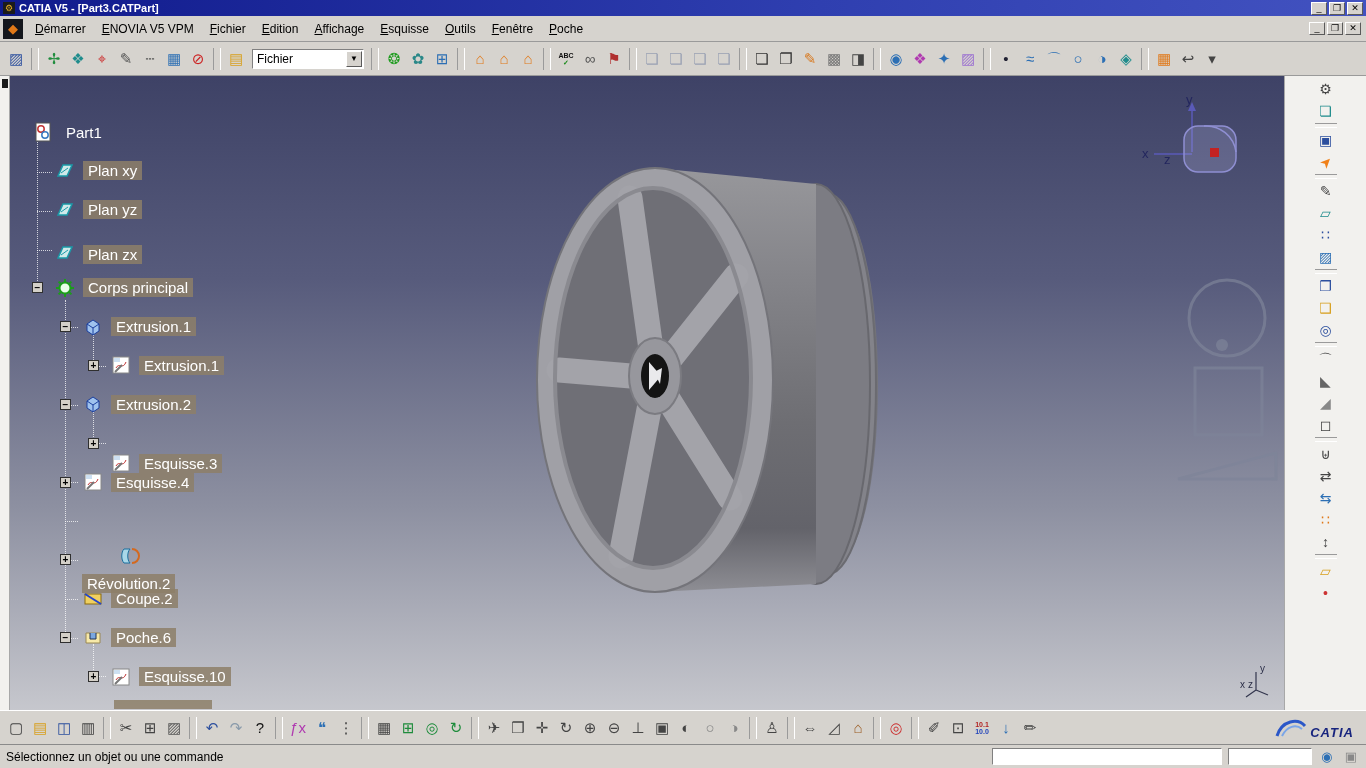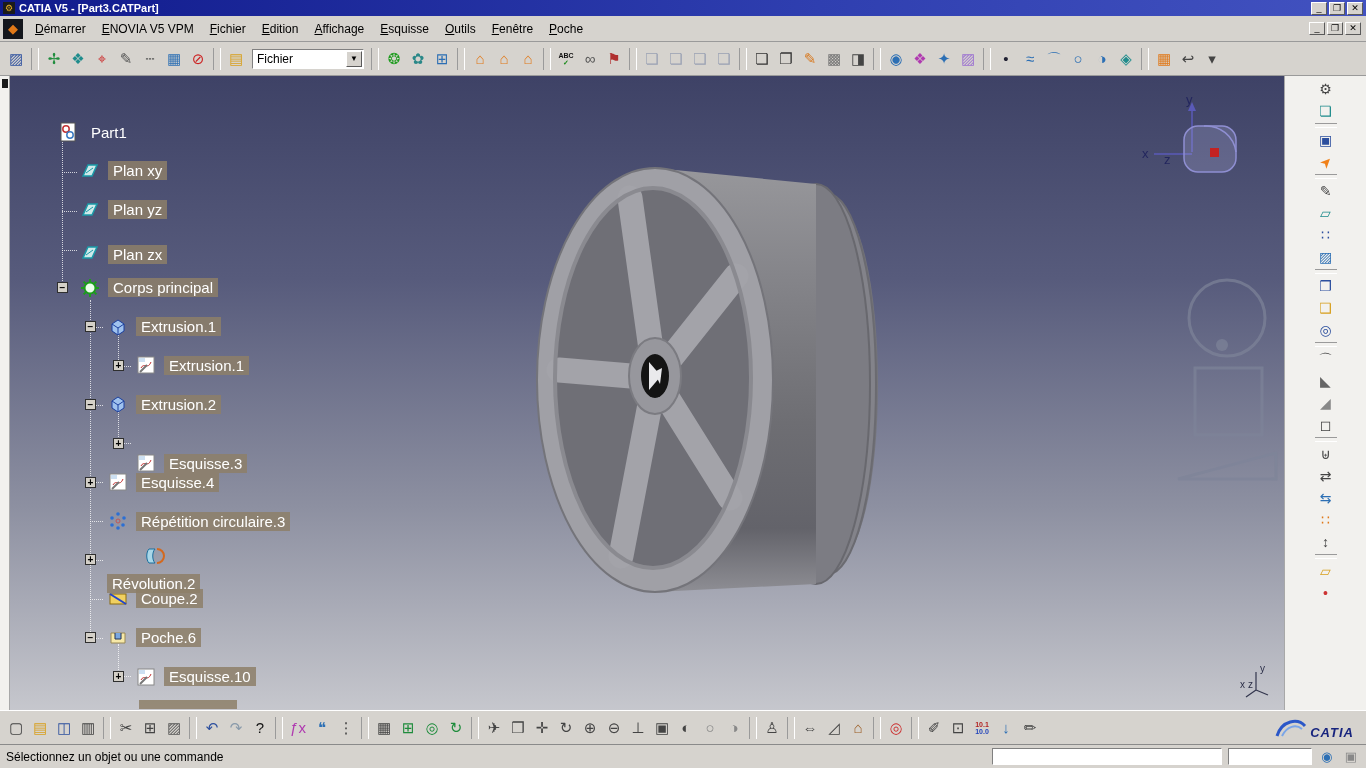--- a/index.html
+++ b/index.html
@@ -39,21 +39,21 @@
   .left-strip { position:absolute; left:0; top:0; width:10px; height:634px; background:#f2f1ee; border-right:1px solid #a8a8a8; }
   .dock-handle { position:absolute; left:2px; top:3px; width:6px; height:9px; background:#1a1a1a; }
   .viewport { position:absolute; left:10px; top:0; width:1274px; height:634px;
     background:linear-gradient(#3e4266 0%, #575b7c 32%, #8d90a1 68%, #c6c7cd 100%); }
   .right-dock { position:absolute; right:0; top:0; width:82px; height:634px; background:#f2f1ee; border-left:1px solid #a8a8a8;
     display:flex; flex-direction:column; align-items:center; padding-top:2px; }
   .right-dock .tb-icon { width:24px; height:22px; font-size:14px; }
   .tb-vsep { width:22px; height:5px; margin:1px 0; border-top:1px solid #9a9a9a; border-bottom:1px solid #ffffff; flex:0 0 auto; }
 
   
-  .tree { position:absolute; left:0; top:0; width:430px; height:634px; color:#fff; font-size:15px;margin-left:25px; }
+  .tree { position:absolute; left:0; top:0; width:430px; height:634px; color:#fff; font-size:15px; }
   .tree-row { position:absolute; height:30px; display:flex; align-items:center; gap:7px; white-space:nowrap; }
   .tree-label { padding:1px 5px; }
   .tree-label.hl { background:rgba(141,127,105,0.85); }
   .expander { position:absolute; width:11px; height:11px; background:#d4d0c8; border:1px solid #2f2f2f; color:#000;
     font-size:10px; font-weight:bold; line-height:9px; text-align:center; z-index:3; }
   .tree-line { position:absolute; border-left:1px dotted rgba(255,255,255,0.75); width:0; }
   .tree-hline { position:absolute; border-top:1px dotted rgba(255,255,255,0.75); height:0; }
   .ticon { width:22px; height:22px; flex:0 0 auto; }
   .partial-row { position:absolute; background:rgba(141,127,105,0.85); }
 
@@ -403,34 +403,20 @@
         <div class="expander" style="left: 50px; top: 400.6px;">+</div>
         <div class="tree-row" style="left: 72px; top: 391.1px;">
           <div class="ticon"><svg width="22" height="22" viewBox="0 0 22 22">
               <rect x="3" y="3" width="16" height="16" fill="#fff" stroke="#888"></rect>
               <rect x="4" y="4" width="6" height="4" fill="#cde0f2"></rect>
               <path d="M6,14 C9,8 13,16 16,8" stroke="#c23333" fill="none"></path>
               <path d="M5,18 L12,11" stroke="#777" stroke-width="2"></path>
             </svg></div>
           <span class="tree-label hl">Esquisse.4</span>
         </div>
-        <div class="tree-row" style="left: 72px; top: 430px;">
-          <div class="ticon"><svg width="22" height="22" viewBox="0 0 22 22">
-              <g fill="#2b6fd4">
-                <circle cx="11" cy="4" r="1.8"></circle>
-                <circle cx="17" cy="8" r="1.8"></circle>
-                <circle cx="16" cy="15" r="1.8"></circle>
-                <circle cx="11" cy="18" r="1.8"></circle>
-                <circle cx="5" cy="15" r="1.8"></circle>
-                <circle cx="5" cy="8" r="1.8"></circle>
-              </g>
-              <circle cx="11" cy="11" r="2" fill="none" stroke="#c25555"></circle>
-            </svg></div>
-          <span class="tree-label hl">Répétition circulaire.3</span>
-        </div>
         <div class="expander" style="left: 50px; top: 478.4px;">+</div>
         <div class="tree-row" style="left: 72px; top: 468.9px; flex-direction: column;">
           <div class="ticon"><svg width="22" height="22" viewBox="0 0 22 22">
               <path d="M6,4 C3,7 3,15 6,18 L12,18 C9,15 9,7 12,4 Z" fill="#a9d7e8" stroke="#1b6f9e"></path>
               <path d="M14,4 A7,7 0 0 1 14,18" fill="none" stroke="#d4691e" stroke-width="2"></path>
             </svg></div>
           <span class="tree-label hl">Révolution.2</span>
         </div>
         <div class="tree-row" style="left: 72px; top: 507.8px;">
           <div class="ticon"><svg width="22" height="22" viewBox="0 0 22 22">

